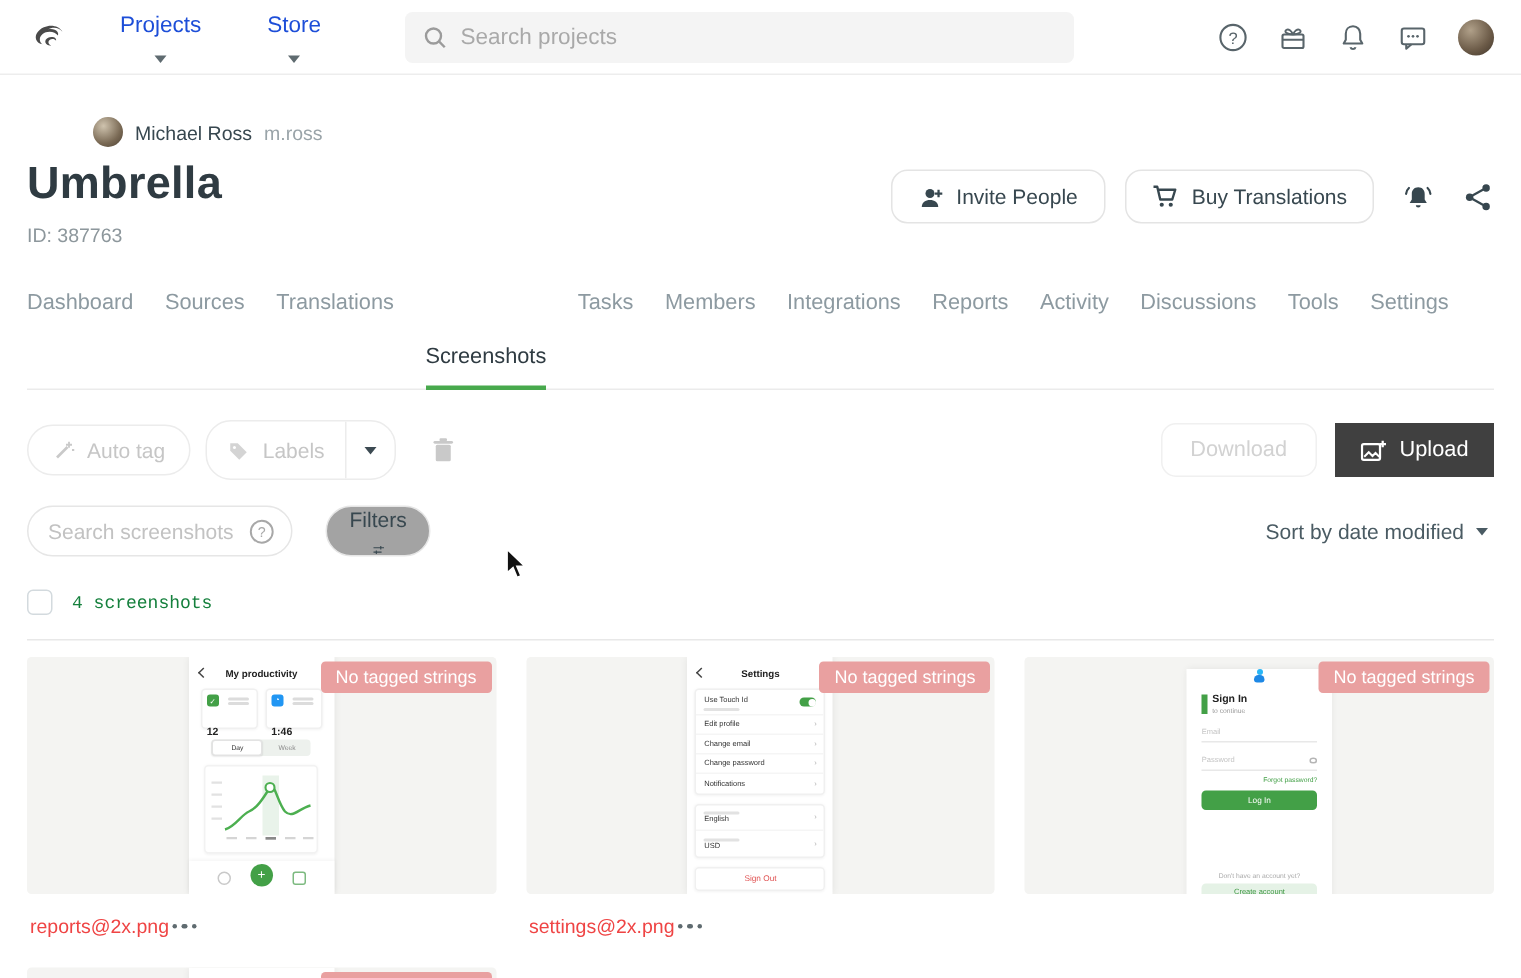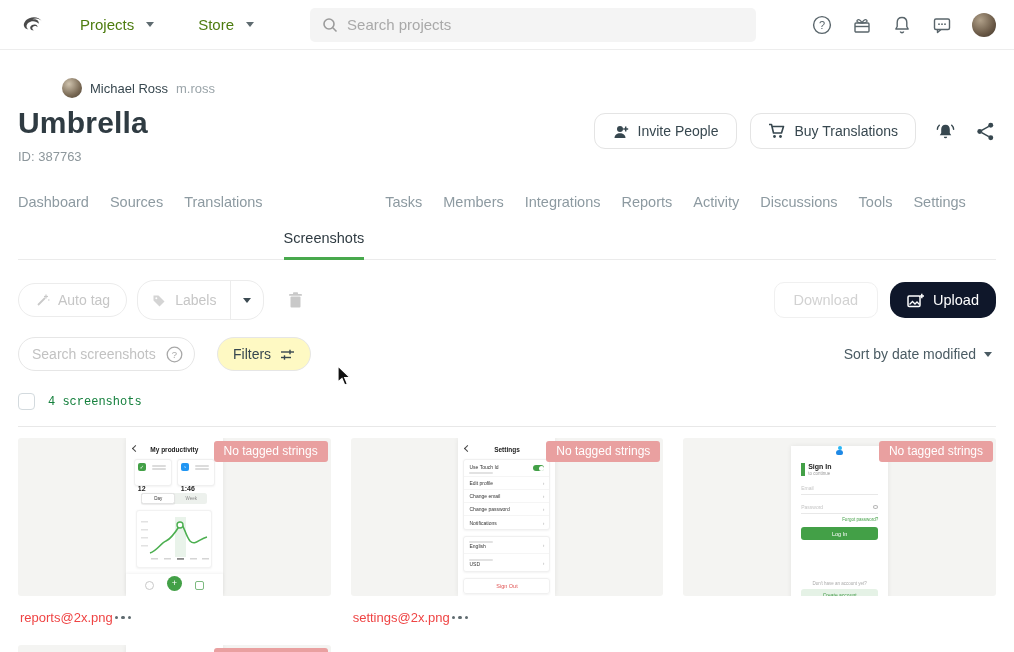--- a/index.html
+++ b/index.html
@@ -3,22 +3,22 @@
 <meta charset="utf-8">
 <style>
   * { box-sizing: border-box; margin: 0; padding: 0; }
   html,body { width:1014px; height:652px; overflow:hidden; background:#fff;
     font-family:"Liberation Sans", sans-serif; color:#37474f; position:relative; }
 
   
   .topnav { height:50px; display:flex; align-items:center; padding:0 18px;
     border-bottom:1px solid #ededed; background:#fff; }
   .logo { width:27px; height:27px; margin-right:35px; flex:none; }
-  .nav-item { display:flex; align-items:center; gap:12px; font-size:15px; color:#4d7c0f;
-    margin-right:44px; cursor:pointer; }
+  .nav-item { display:flex; align-items:center; gap:12px; font-size:15px; color:#1d4ed8;
+    margin-right:44px; cursor:pointer;flex-direction:column; }
   .caret { width:0; height:0; border-left:4px solid transparent; border-right:4px solid transparent;
     border-top:5px solid #5f6b70; }
   .gsearch { width:446px; height:34px; background:#f4f4f4; border-radius:5px;
     display:flex; align-items:center; padding:0 12px; margin-left:12px; }
   .gsearch svg { flex:none; margin-right:9px; }
   .gsearch input { border:none; background:transparent; outline:none; font-size:15px;
     width:100%; color:#555; font-family:"Liberation Sans",sans-serif; }
   .gsearch input::placeholder { color:#a9a9a9; }
   .top-icons { margin-left:auto; display:flex; align-items:center; gap:20px; }
   .tico { width:20px; height:20px; color:#5a6warum469; color:#59656b; cursor:pointer; }
@@ -55,34 +55,34 @@
     color:#c6c6c6; cursor:default; }
   .split { display:flex; align-items:stretch; height:40px; border:1px solid #ececec;
     border-radius:17px; margin-left:10px; overflow:hidden; }
   .split .lbl { display:flex; align-items:center; gap:8px; padding:0 14px; font-size:14px; color:#c6c6c6; }
   .split .dd { width:33px; display:flex; align-items:center; justify-content:center;
     border-left:1px solid #ececec; cursor:pointer; }
   .trash { margin-left:23px; width:17px; height:18px; color:#c9c9c9; }
   .tb-right { margin-left:auto; display:flex; align-items:center; gap:12px; }
   .dl { height:36px; padding:0 19px; border:1px solid #f0f0f0; border-radius:10px;
     font-size:14.5px; color:#d2d2d2; background:#fff; display:flex; align-items:center; }
-  .upload { height:36px; padding:0 17px; border:none; border-radius:15px; background:#0f172a;
+  .upload { height:36px; padding:0 17px; border:none; border-radius:0; background:#404040;
     color:#fff; font-size:14.5px; display:flex; align-items:center; gap:9px; cursor:pointer; }
 
   
   .filterbar { margin-top:17px; display:flex; align-items:center; }
   .ssearch { width:177px; height:34px; border:1px solid #e6e6e6; border-radius:17px;
     display:flex; align-items:center; padding:0 11px 0 13px; }
   .ssearch input { border:none; outline:none; font-size:14px; width:100%; color:#555;
     font-family:"Liberation Sans",sans-serif; }
   .ssearch input::placeholder { color:#c2c2c2; }
   .qmark { flex:none; }
   .filtersbtn { margin-left:22px; height:34px; padding:0 15px; border:1px solid #e6e6e6;
-    border-radius:17px; background:#fef9c3; display:flex; align-items:center; gap:9px;
-    font-size:14px; color:#37474f; cursor:pointer; }
+    border-radius:17px; background:#a3a3a3; display:flex; align-items:center; gap:9px;
+    font-size:14px; color:#37474f; cursor:pointer;flex-direction:column; }
   .sortsel { margin-left:auto; display:flex; align-items:center; gap:8px; font-size:14px;
     color:#4a5b63; cursor:pointer; padding-right:4px; }
 
   
   .selectbar { margin-top:22px; display:flex; align-items:center; gap:13px; }
   .checkbox { width:17px; height:17px; border:1.5px solid #d3dade; border-radius:4px;
     background:#fff; cursor:pointer; }
   .selcount { font-size:12px; color:#15803d;font-family:Liberation Mono, monospace; }
   .divider { margin-top:16px; border-top:1px solid #e8e8e8; }
 

